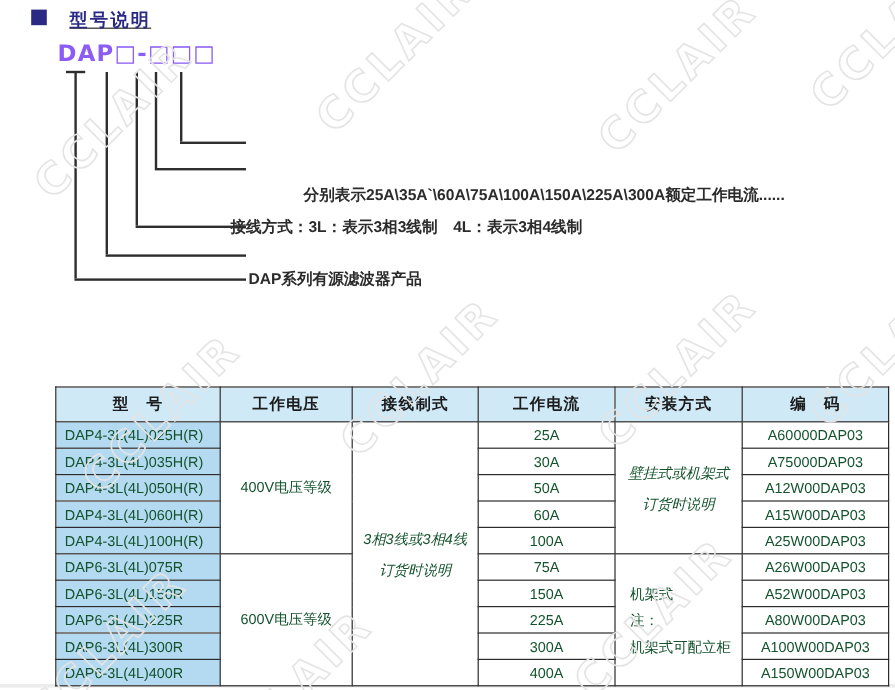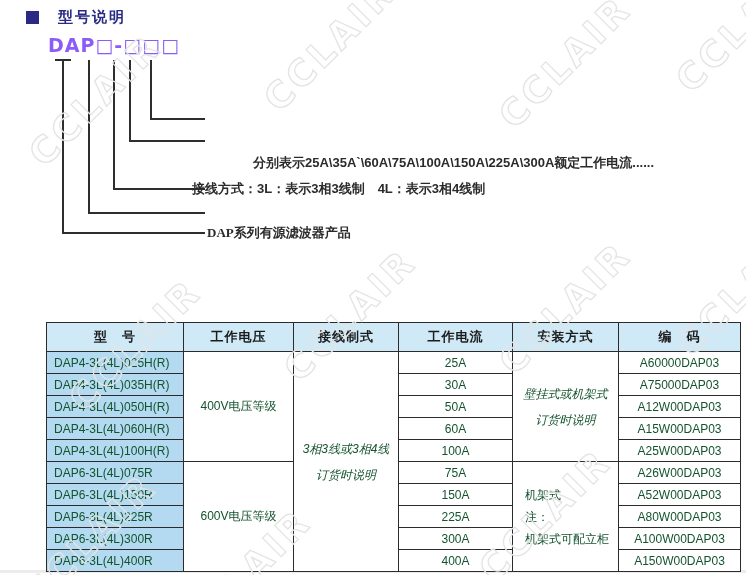--- a/index.html
+++ b/index.html
@@ -8,39 +8,39 @@
     font-family:"Liberation Sans","DejaVu Sans",sans-serif;color:#2b2b2b;
   }
   
   .wm{
     position:absolute;white-space:nowrap;pointer-events:none;z-index:6;
     font-family:"DejaVu Sans",sans-serif;font-weight:bold;font-size:36px;letter-spacing:4px;
     color:rgba(255,255,255,0);-webkit-text-stroke:1.3px #e4e4e4;
     transform:translate(-50%,-50%) rotate(-45deg);
   }
   
-  .sec{position:absolute;display:flex;align-items:center;z-index:2;}
+  .sec{position:absolute;display:flex;z-index:2;text-decoration:underline;}
   .bullet{position:relative;width:13px;height:13px;background:#2a2a85;margin-right:19px;flex:0 0 auto;}
   .bullet .corner{position:absolute;left:0;bottom:0;width:5px;height:5px;background:#a9d6ee;}
   .sec-title{font-size:15px;font-weight:bold;color:#2a2a85;letter-spacing:2px;}
   
   .diagram{position:absolute;left:0;top:0;width:746px;height:260px;z-index:2;}
   .model-code{
     position:absolute;left:48px;top:34px;font-size:19px;font-weight:bold;color:#8b5cf6;
     font-family:"DejaVu Sans","Liberation Sans",sans-serif;letter-spacing:1px;white-space:nowrap;
   }
   .vline{position:absolute;width:2px;background:#2e2e2e;}
   .hline{position:absolute;height:2px;background:#2e2e2e;}
   .anno{position:absolute;font-size:13px;font-weight:600;color:#2b2b2b;white-space:nowrap;}
   .a1{left:207px;top:110px;}
   .a2{left:207px;top:132px;}
   .a3{left:253px;top:154px;}
   .a4{left:192px;top:180px;}
   .a5{left:207px;top:203px;}
-  .a6{left:207px;top:224px;font-family:Liberation Serif, serif;}
+  .a6{left:207px;top:224px;}
   
   .tbl-wrap{position:absolute;left:46px;top:322px;z-index:2;}
   table{border-collapse:collapse;table-layout:fixed;width:694px;}
   th,td{border:1px solid #2b2b2b;overflow:hidden;}
   th{
     height:26px;background:#cfe9f7;font-size:13px;font-weight:bold;color:#1c1c1c;
     text-align:center;letter-spacing:1px;
   }
   td{height:21px;font-size:12px;color:#14532d;text-align:center;padding:0;background:#fff;}
   td.model{background:#b3daf0;text-align:left;padding-left:7px;white-space:nowrap;}

